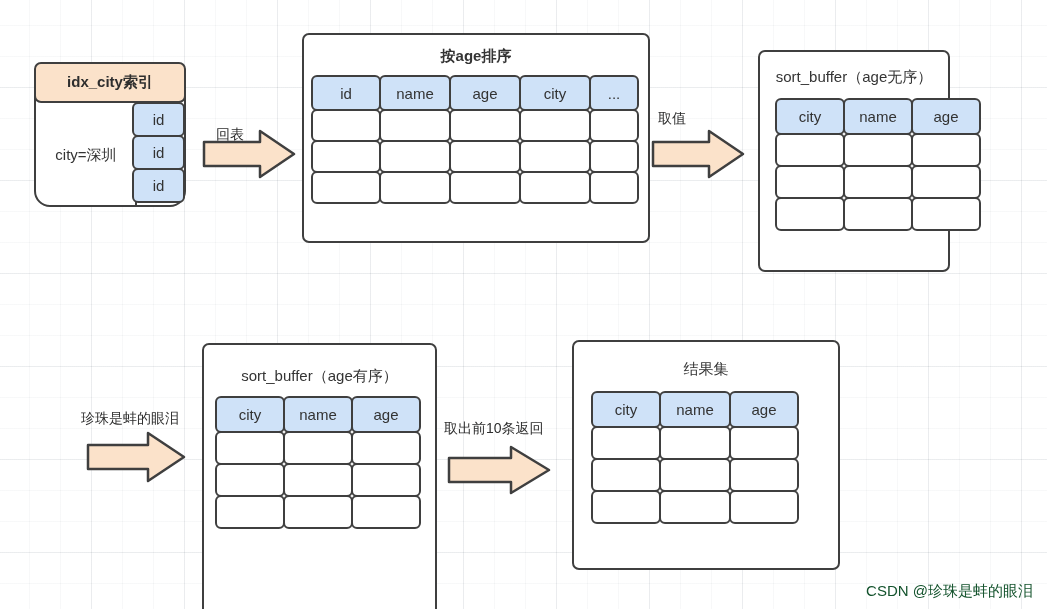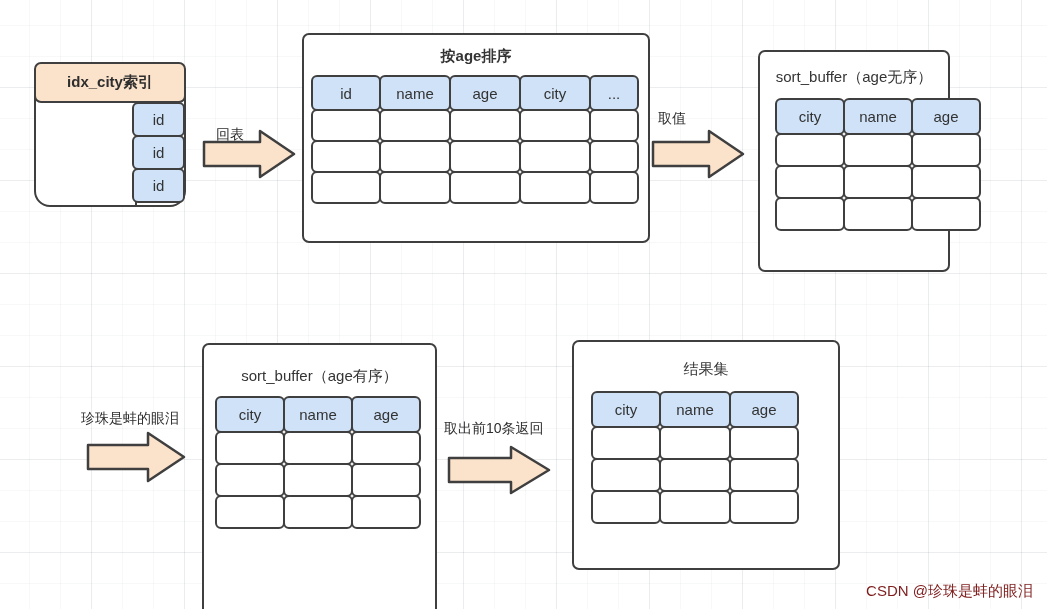--- a/index.html
+++ b/index.html
@@ -173,31 +173,32 @@
   #arrow-3-label { left: 81px;  top: 410px; }
   #arrow-4       { left: 447px; top: 444px; }
   #arrow-4-label { left: 444px; top: 420px; }
 
   
   #watermark {
     position: absolute;
     right: 14px;
     bottom: 8px;
     font-size: 15px;
-    color: #7f1d1d;
+    color: #14532d;
     white-space: nowrap;
   }
 </style>
 </head>
 <body>
 
 <div id="canvas">
 
   <div class="panel" id="idx-city-panel">
     <div id="idx-city-header">idx_city索引</div>
+    <div id="idx-city-value">city=深圳</div>
     <div id="idx-city-divider"></div>
     <div id="idx-city-ids">
       <div class="cell">id</div>
       <div class="cell">id</div>
       <div class="cell">id</div>
     </div>
   </div>
 
   <div class="arrow-label" id="arrow-1-label">回表</div>
   <svg class="arrow" id="arrow-1" width="94" height="52" viewBox="0 0 94 52">

